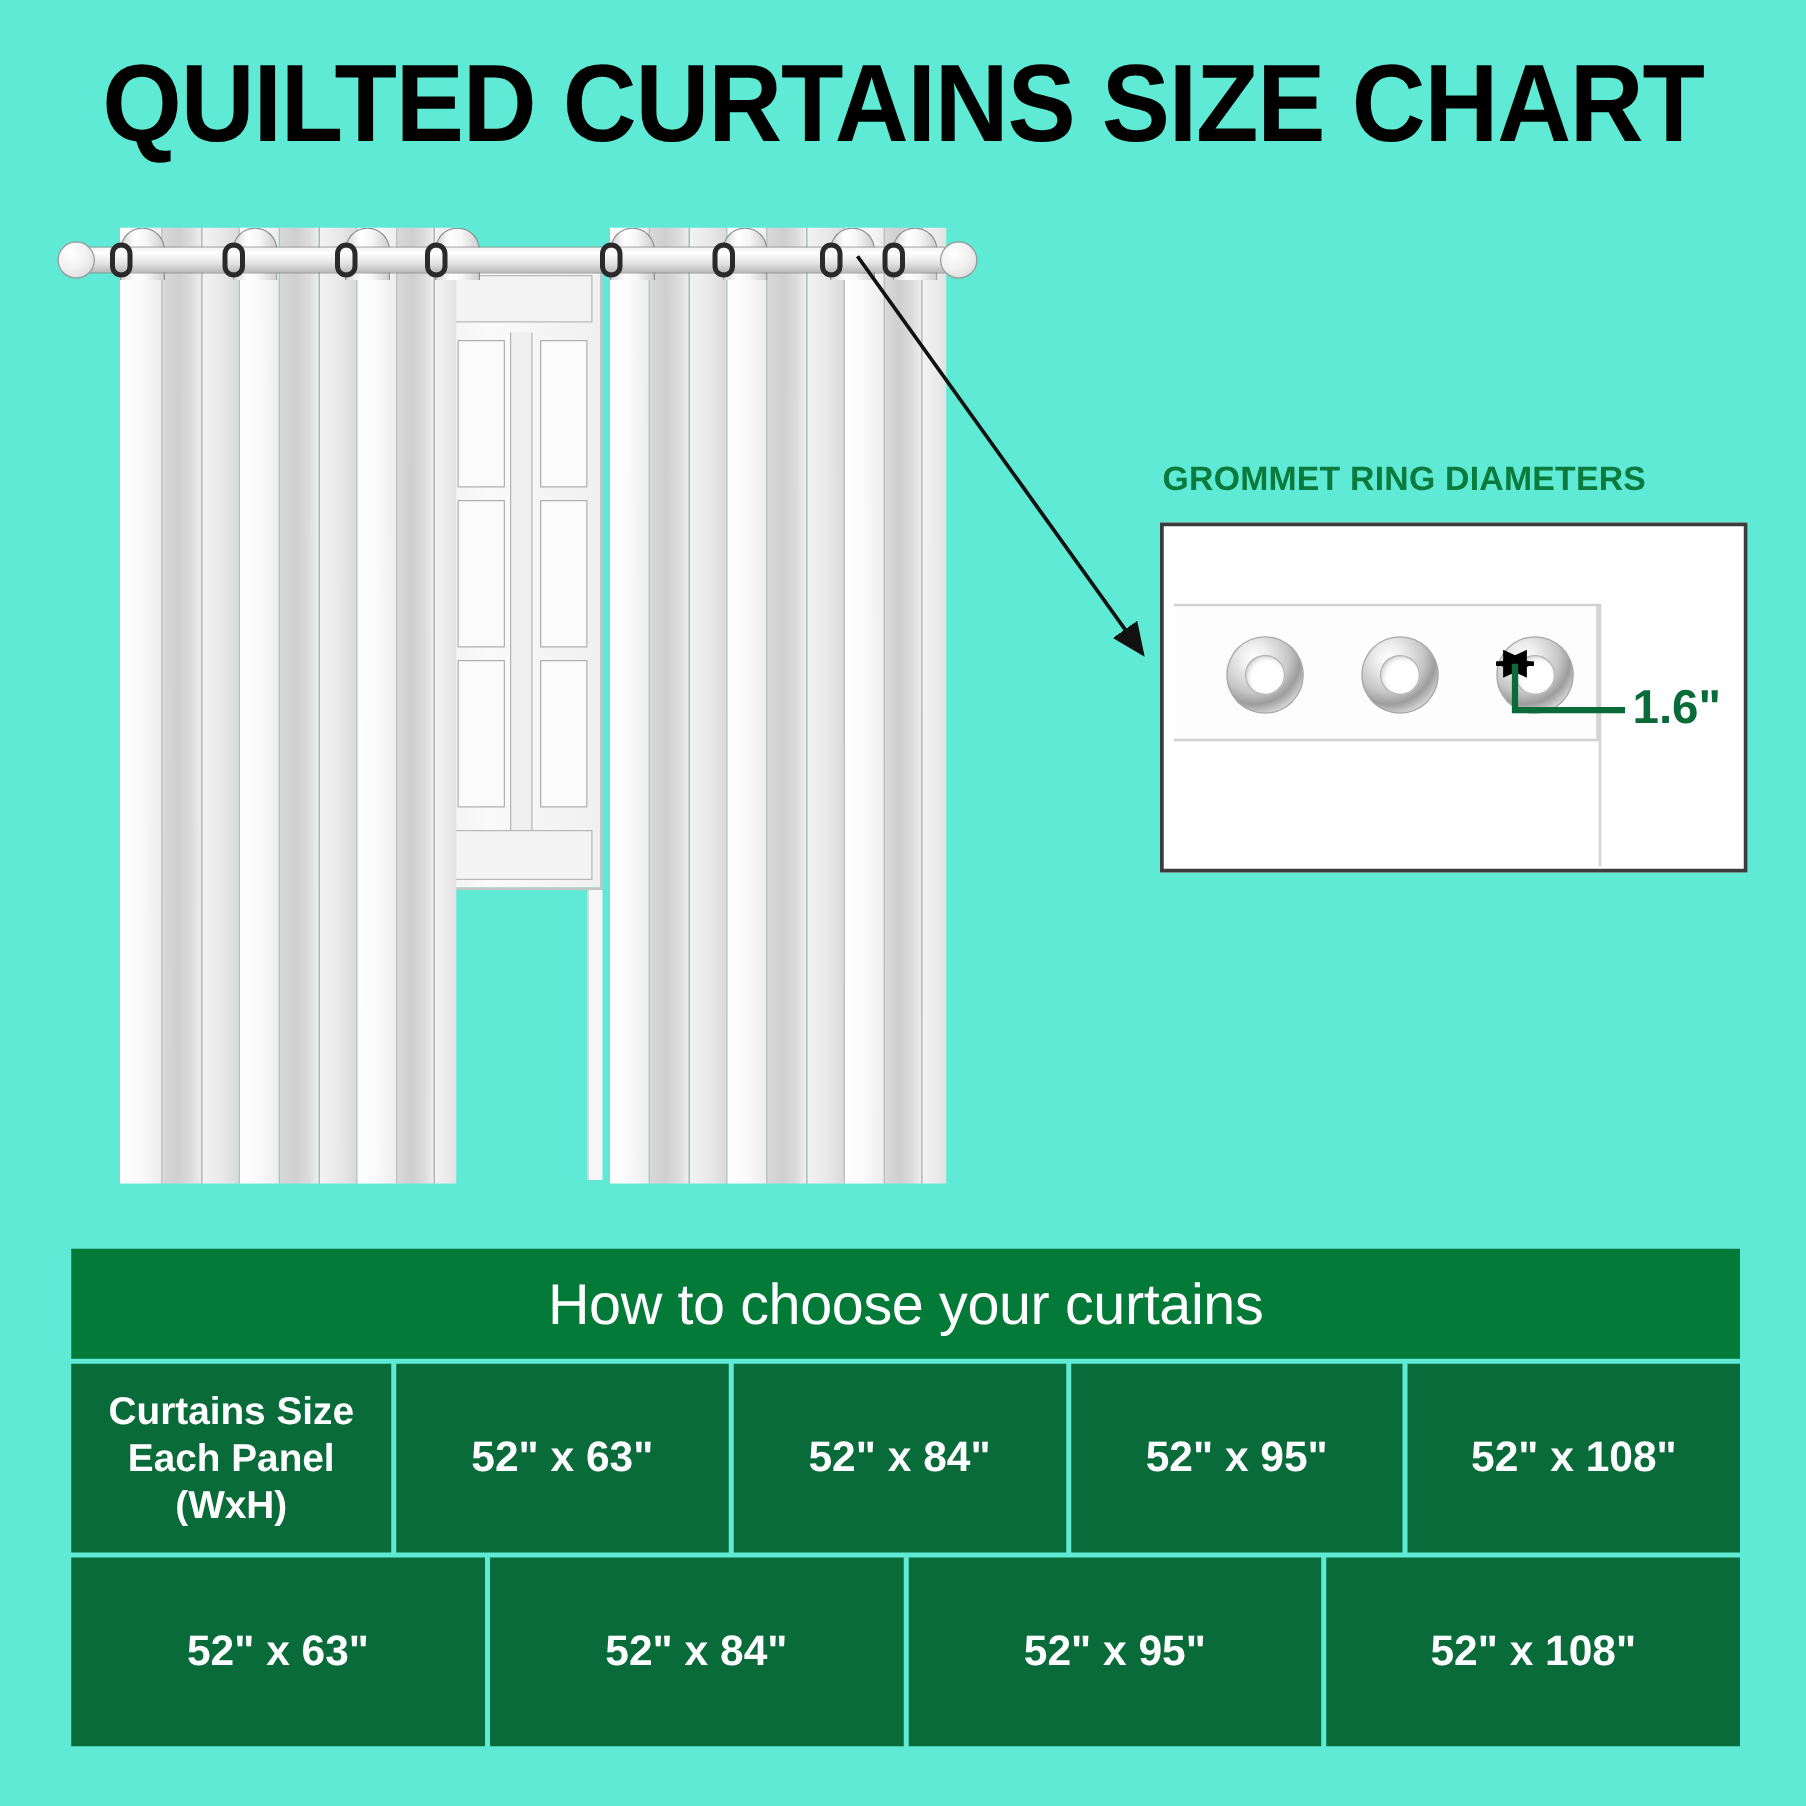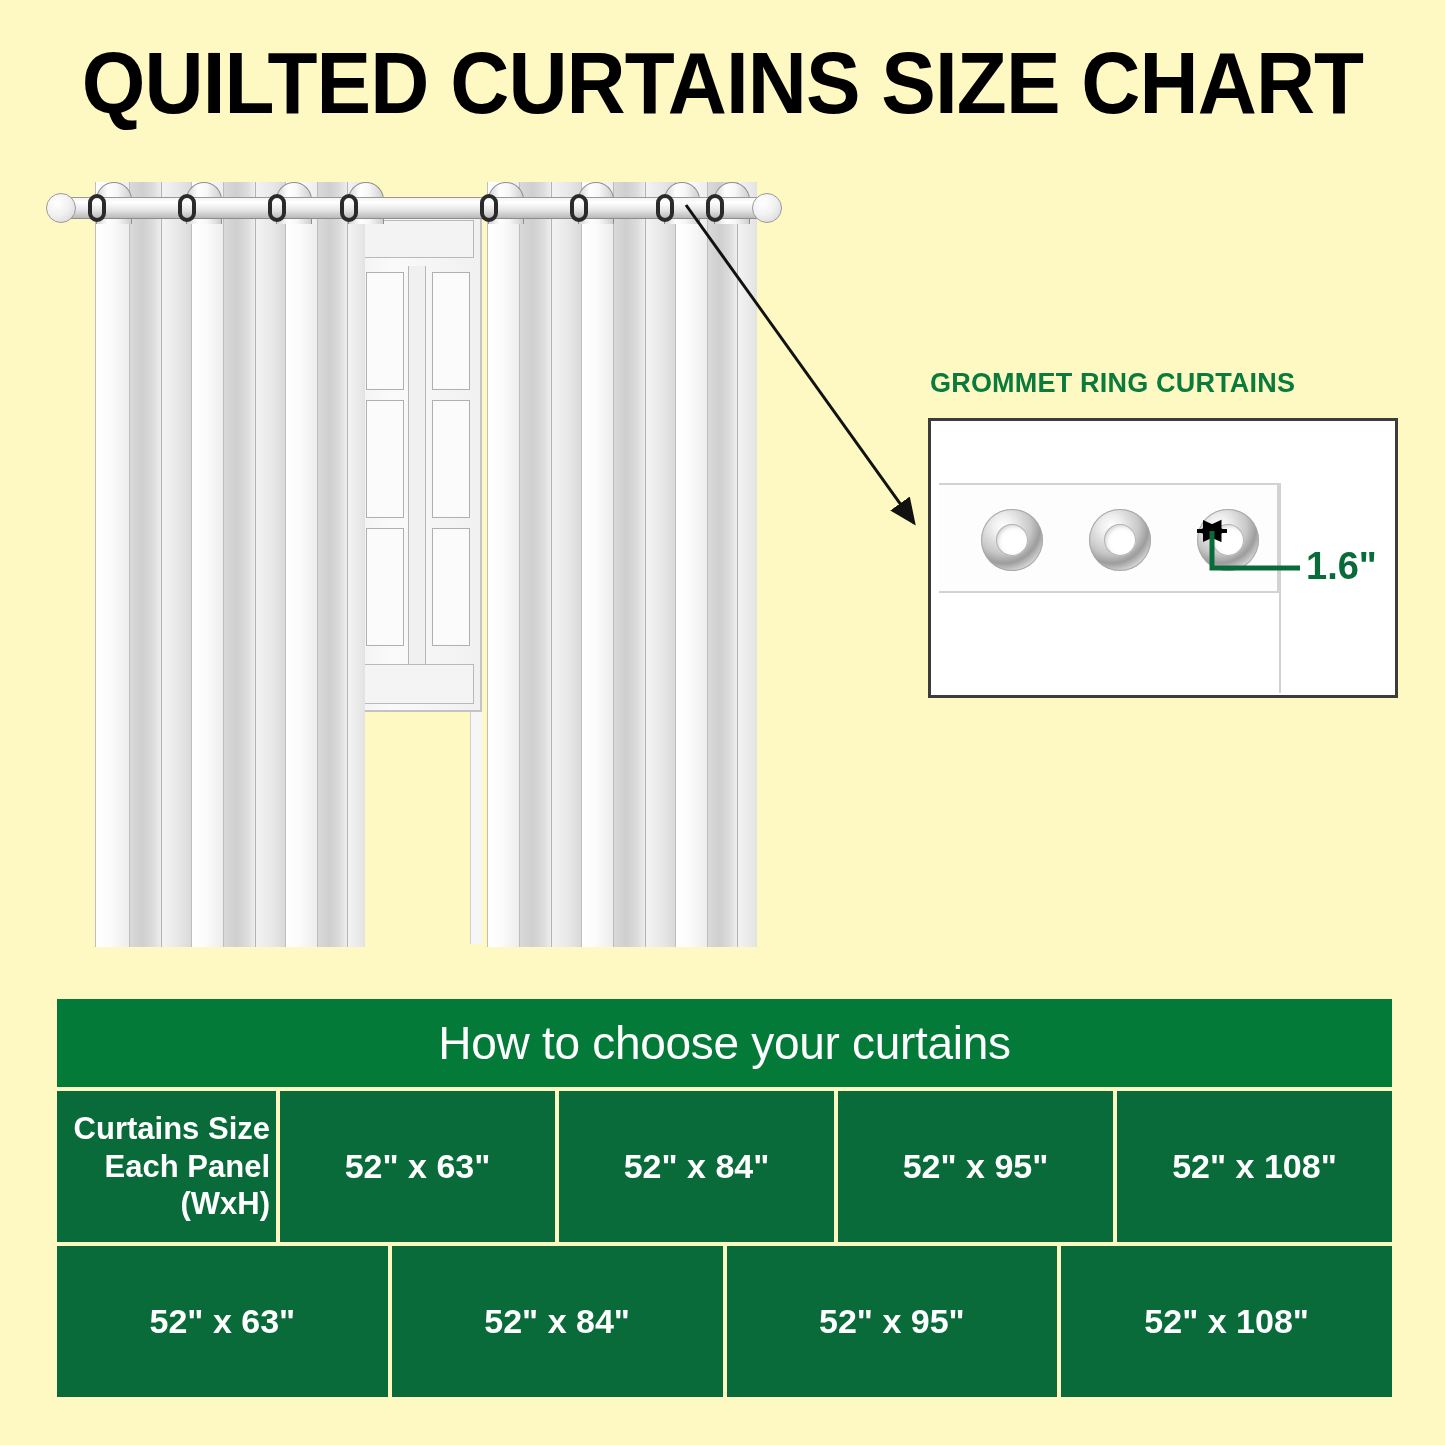--- a/index.html
+++ b/index.html
@@ -2,21 +2,21 @@
 <html><head>
 <meta charset="utf-8">
 <style>
   * { box-sizing: border-box; margin: 0; padding: 0; }
   html, body {
     width: 1445px; height: 1445px;
     background: #ffffff;
     font-family: "Liberation Sans", sans-serif;
     overflow: hidden;
   }
-  #page { position: relative; width: 1445px; height: 1445px; background:#fef9c3; }
+  #page { position: relative; width: 1445px; height: 1445px; background:#5eead4; }
 
   
   .title {
     position: absolute; left: 0; top: 32px; width: 1445px;
     text-align: center;
     font-family: "Liberation Sans", sans-serif;
     font-weight: bold;
     font-size: 88px;
     letter-spacing: -1px;
     color: #000;
@@ -150,21 +150,21 @@
     letter-spacing: -0.3px;
   }
   .t-row { display: flex; gap: 4px; flex: 1; }
   .t-cell {
     background: #0A6B3A; color: #ffffff;
     display: flex; align-items: center; justify-content: center;
     text-align: center; line-height: 1.22;
     font-size: 33px; font-weight: bold;
     padding: 4px 6px;
   }
-  .t-cell.label { width: 219px; flex: none; font-size: 31px; text-align: right; }
+  .t-cell.label { width: 256px; flex: none; font-size: 31px; }
   .t-cell.val { flex: 1; font-size: 34px; }
 </style>
 </head>
 <body>
 
 <div id="page">
 
   <div class="title">QUILTED CURTAINS SIZE CHART</div>
 
   <div class="scene-wrap">
@@ -232,21 +232,21 @@
 
   <svg class="arrow-svg" viewBox="0 0 1445 1445">
     <defs>
       <marker id="ah" markerWidth="10" markerHeight="10" refX="8" refY="4" orient="auto" markerUnits="strokeWidth">
         <path d="M0,0 L9,4 L0,8 z" fill="#111"></path>
       </marker>
     </defs>
     <line x1="686" y1="205" x2="914" y2="523" stroke="#111" stroke-width="3" marker-end="url(#ah)"></line>
   </svg>
 
-  <div class="detail-title">GROMMET RING CURTAINS</div>
+  <div class="detail-title">GROMMET RING DIAMETERS</div>
 
   <div class="detail-box">
     <div class="band"></div>
     <div class="vline"></div>
     <div class="ring r1"></div>
     <div class="ring r2"></div>
     <div class="ring r3"></div>
   </div>
 
   <svg class="arrow-svg" viewBox="0 0 1445 1445">

